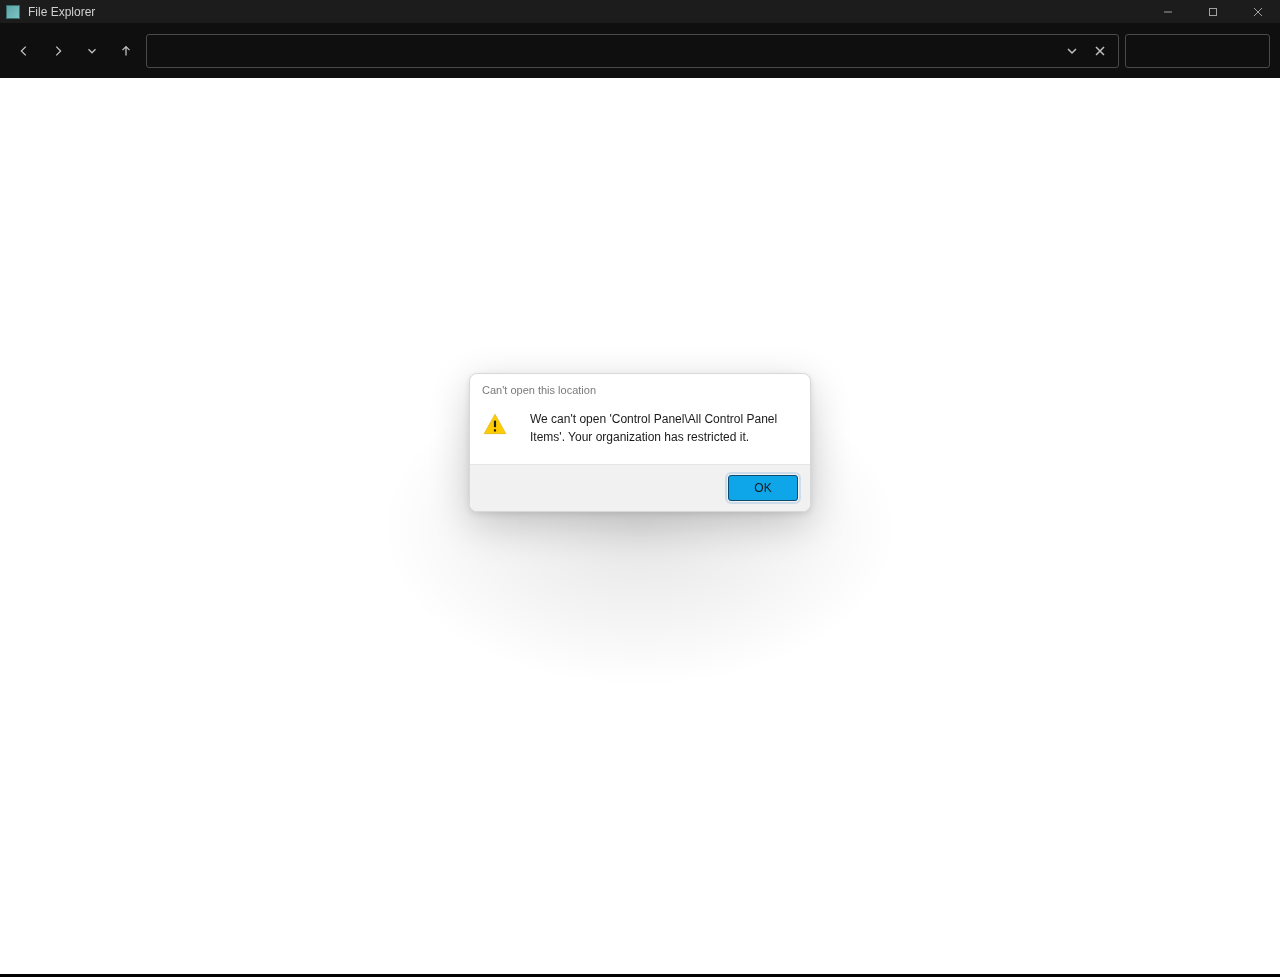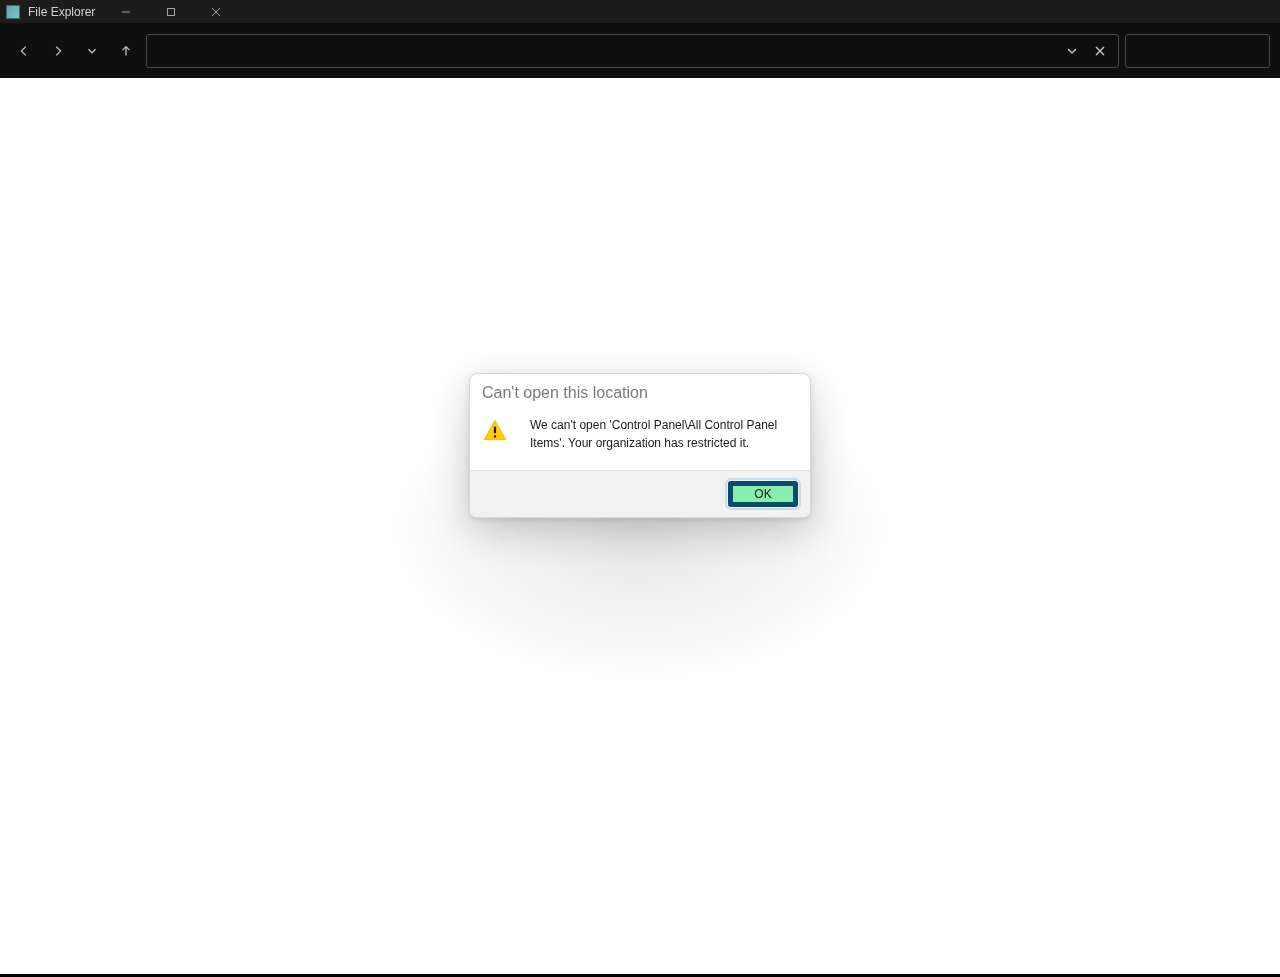--- a/index.html
+++ b/index.html
@@ -13,21 +13,21 @@
       height: 977px;
       background: #ffffff;
       overflow: hidden;
       position: relative;
     }
     .titlebar {
       height: 23px;
       background: #1c1c1c;
       display: flex;
       align-items: center;
-      justify-content: flex-start;
+      justify-content: space-between;
       padding: 0 0 0 6px;
       color: #c8c8c8;
       gap: 8px;
     }
     .titlebar-left {
       display: flex;
       align-items: center;
       gap: 8px;
     }
     .app-icon {
@@ -170,21 +170,21 @@
       width: 342px;
       background: #ffffff;
       border: 1px solid #d8d8d8;
       border-radius: 8px;
       box-shadow: 0 12px 40px rgba(0,0,0,0.20), 0 2px 6px rgba(0,0,0,0.10);
       overflow: hidden;
       position: relative;
     }
     .dialog-header {
       padding: 10px 12px 4px 12px;
-      font-size: 16px;
+      font-size: 11px;
       color: #7a7a7a;
     }
     .dialog-body {
       display: flex;
       gap: 22px;
       padding: 10px 14px 18px 12px;
       align-items: flex-start;
     }
     .warning-icon {
       width: 26px;
@@ -200,22 +200,22 @@
     .dialog-footer {
       background: #f1f1f1;
       border-top: 1px solid #e6e6e6;
       padding: 10px 12px;
       display: flex;
       justify-content: flex-end;
     }
     .ok-button {
       min-width: 70px;
       height: 26px;
-      background: #86efac;
-      border: 5px solid #0c4a6e;
+      background: #0ea5e9;
+      border: 1px solid #0c4a6e;
       border-radius: 3px;
       font-size: 12px;
       color: #1a1a1a;
       padding: 0 16px;
       outline: 2px solid rgba(0,103,192,0.15);
       outline-offset: 1px;
     }
 
     .bottom-bar {
       position: absolute;

